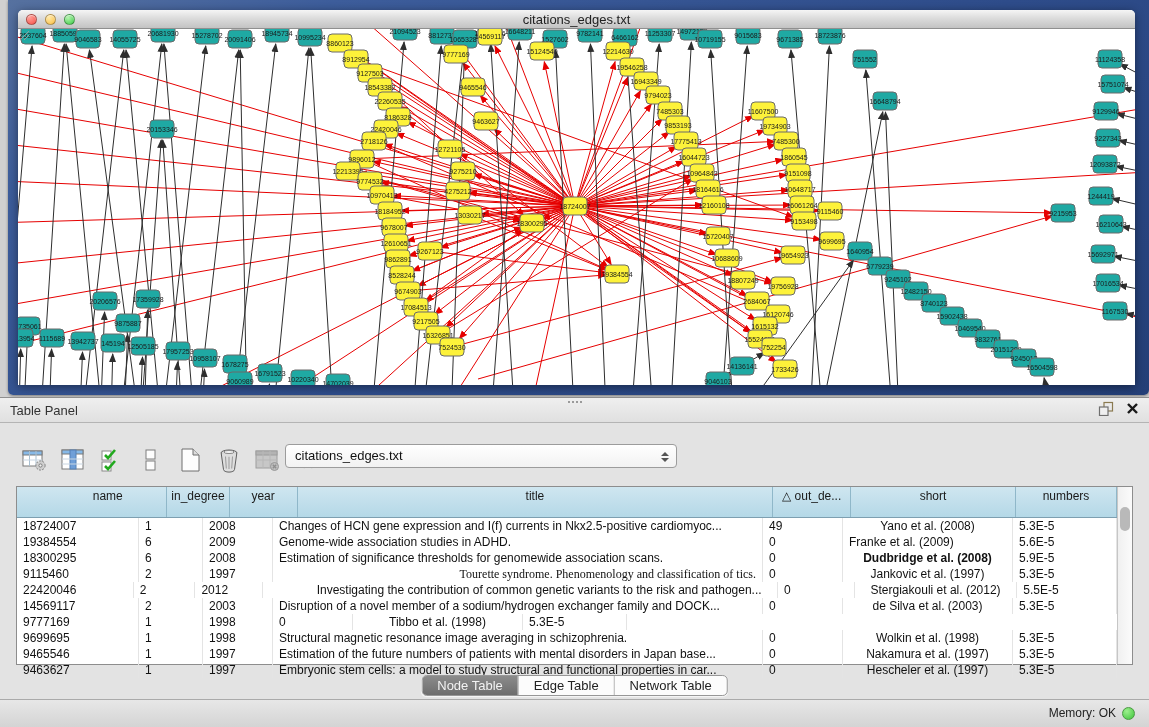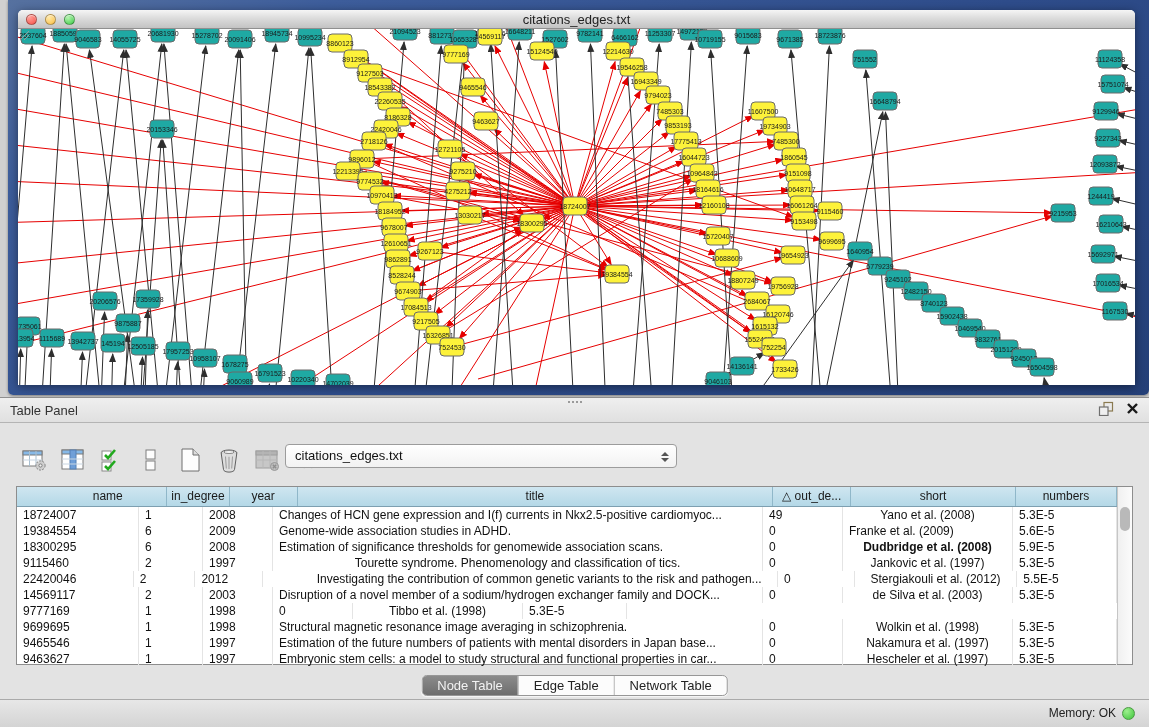--- a/index.html
+++ b/index.html
@@ -50,21 +50,21 @@
   .dd-arrows { position:absolute; right:7px; top:4px; width:9px; height:16px;
     display:flex; flex-direction:column; align-items:center; justify-content:center; }
   .dd-arrows i { display:block; width:0; height:0; border-left:4px solid transparent;
     border-right:4px solid transparent; }
   .dd-arrows i.up { border-bottom:4px solid #555; margin-bottom:2px; }
   .dd-arrows i.dn { border-top:4px solid #555; }
 
   .table-wrap { position:absolute; left:16px; top:88px; width:1117px; height:179px;
     border:1px solid #8d8d8d; background:#fff; display:flex; }
   .grid { width:1100px; }
-  .thead { display:flex; height:20px; background:linear-gradient(#cfe6f0,#b4d8e7);
+  .thead { display:flex; height:31px; background:linear-gradient(#cfe6f0,#b4d8e7);
     border-bottom:1px solid #7d9fb0;padding-left:32px; }
   .th { font-size:12px; color:#1a1a1a; text-align:center; line-height:19px;
     border-right:1px solid #8fb7c9; overflow:hidden; white-space:nowrap; }
   .tr { display:flex; height:16px; }
   .td { font-size:12px; color:#111; line-height:16px; padding:0 6px;
     border-right:1px solid #e4e4e4; overflow:hidden; white-space:nowrap; }
   .vscroll { width:15px; background:linear-gradient(90deg,#f0f0f0,#fbfbfb);
     border-left:1px solid #c6c6c6; position:relative; }
   .vthumb { position:absolute; left:2px; top:20px; width:10px; height:24px;
     background:#b9b9b9; border-radius:5px; }
@@ -957,21 +957,21 @@
             <div class="td" style="width: 70px; text-align: left;">2008</div>
             <div class="td" style="width: 490px; text-align: left;">Estimation of significance thresholds for genomewide association scans.</div>
             <div class="td" style="width: 80px; text-align: left;">0</div>
             <div class="td" style="width: 170px; text-align: center; font-weight: bold;">Dudbridge et al. (2008)</div>
             <div class="td" style="width: 104px; text-align: left;">5.9E-5</div>
           </div>
           <div class="tr">
             <div class="td" style="width: 122px; text-align: left;">9115460</div>
             <div class="td" style="width: 64px; text-align: left;">2</div>
             <div class="td" style="width: 70px; text-align: left;">1997</div>
-            <div class="td" style="width: 490px; text-align: center;">Tourette syndrome. Phenomenology and classification of tics.</div>
+            <div class="td" style="width: 490px; text-align: right; font-family: Liberation Serif, serif;">Tourette syndrome. Phenomenology and classification of tics.</div>
             <div class="td" style="width: 80px; text-align: left;">0</div>
             <div class="td" style="width: 170px; text-align: center;">Jankovic et al. (1997)</div>
             <div class="td" style="width: 104px; text-align: left;">5.3E-5</div>
           </div>
           <div class="tr">
             <div class="td" style="width: 122px; text-align: left;">22420046</div>
             <div class="td" style="width: 64px; text-align: left;">2</div>
             <div class="td" style="width: 70px; text-align: left;">2012</div>
             <div class="td" style="width: 490px; text-align: left; margin-left: 48px;">Investigating the contribution of common genetic variants to the risk and pathogen...</div>
             <div class="td" style="width: 80px; text-align: left;">0</div>

